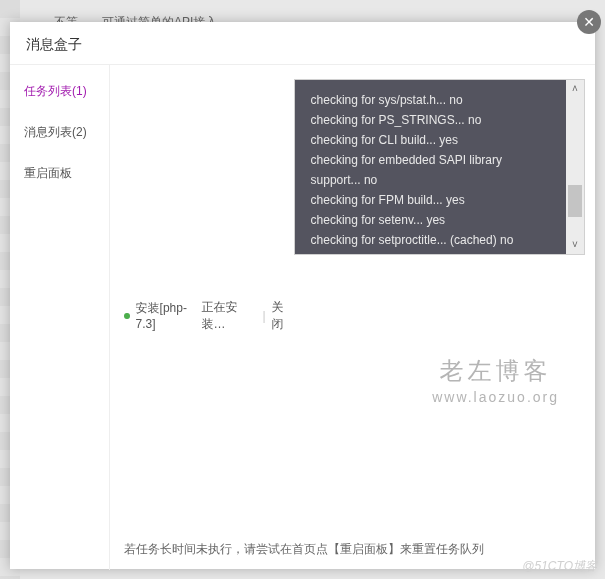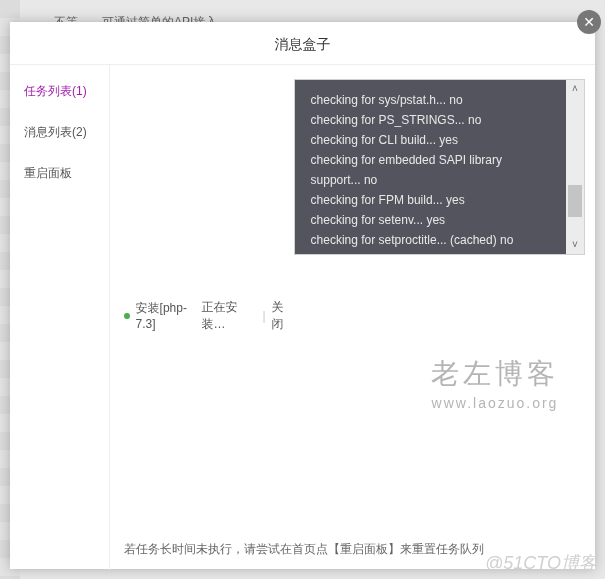--- a/index.html
+++ b/index.html
@@ -40,21 +40,20 @@
       align-items: center;
       justify-content: center;
       font-size: 14px;
       cursor: pointer;
     }
     .modal-header {
       padding: 14px 16px 10px;
       font-size: 14px;
       color: #333;
       border-bottom: 1px solid #eee;
-      text-align: center;
     }
     .modal-body {
       display: flex;
       height: calc(100% - 42px);
     }
     .sidebar {
       width: 100px;
       border-right: 1px solid #eee;
       padding-top: 6px;
     }
@@ -126,40 +125,40 @@
       background: #c4c4c4;
     }
     .watermark {
       position: absolute;
       right: 36px; top: 290px;
       text-align: center;
       color: #b5b5b5;
       pointer-events: none;
     }
     .wm-cn {
-      font-size: 28px;
+      font-size: 24px;
       letter-spacing: 4px;
       font-family: "KaiTi", "STKaiti", serif;
     }
     .wm-en {
       font-size: 14px;
       letter-spacing: 2px;
       margin-top: 2px;
     }
     .footer-tip {
       position: absolute;
       bottom: 12px;
       left: 14px;
       font-size: 12px;
       color: #666;
     }
     .outer-wm {
       position: absolute;
       right: 8px; bottom: 4px;
-      font-size: 18px;
+      font-size: 12px;
       color: #d0d0d0;
       font-style: italic;
     }
   </style>
 </head>
 <body>
 
 <div class="bg-stripes"></div>
 <div class="bg-text">……不等……可通过简单的API接入</div>
 

